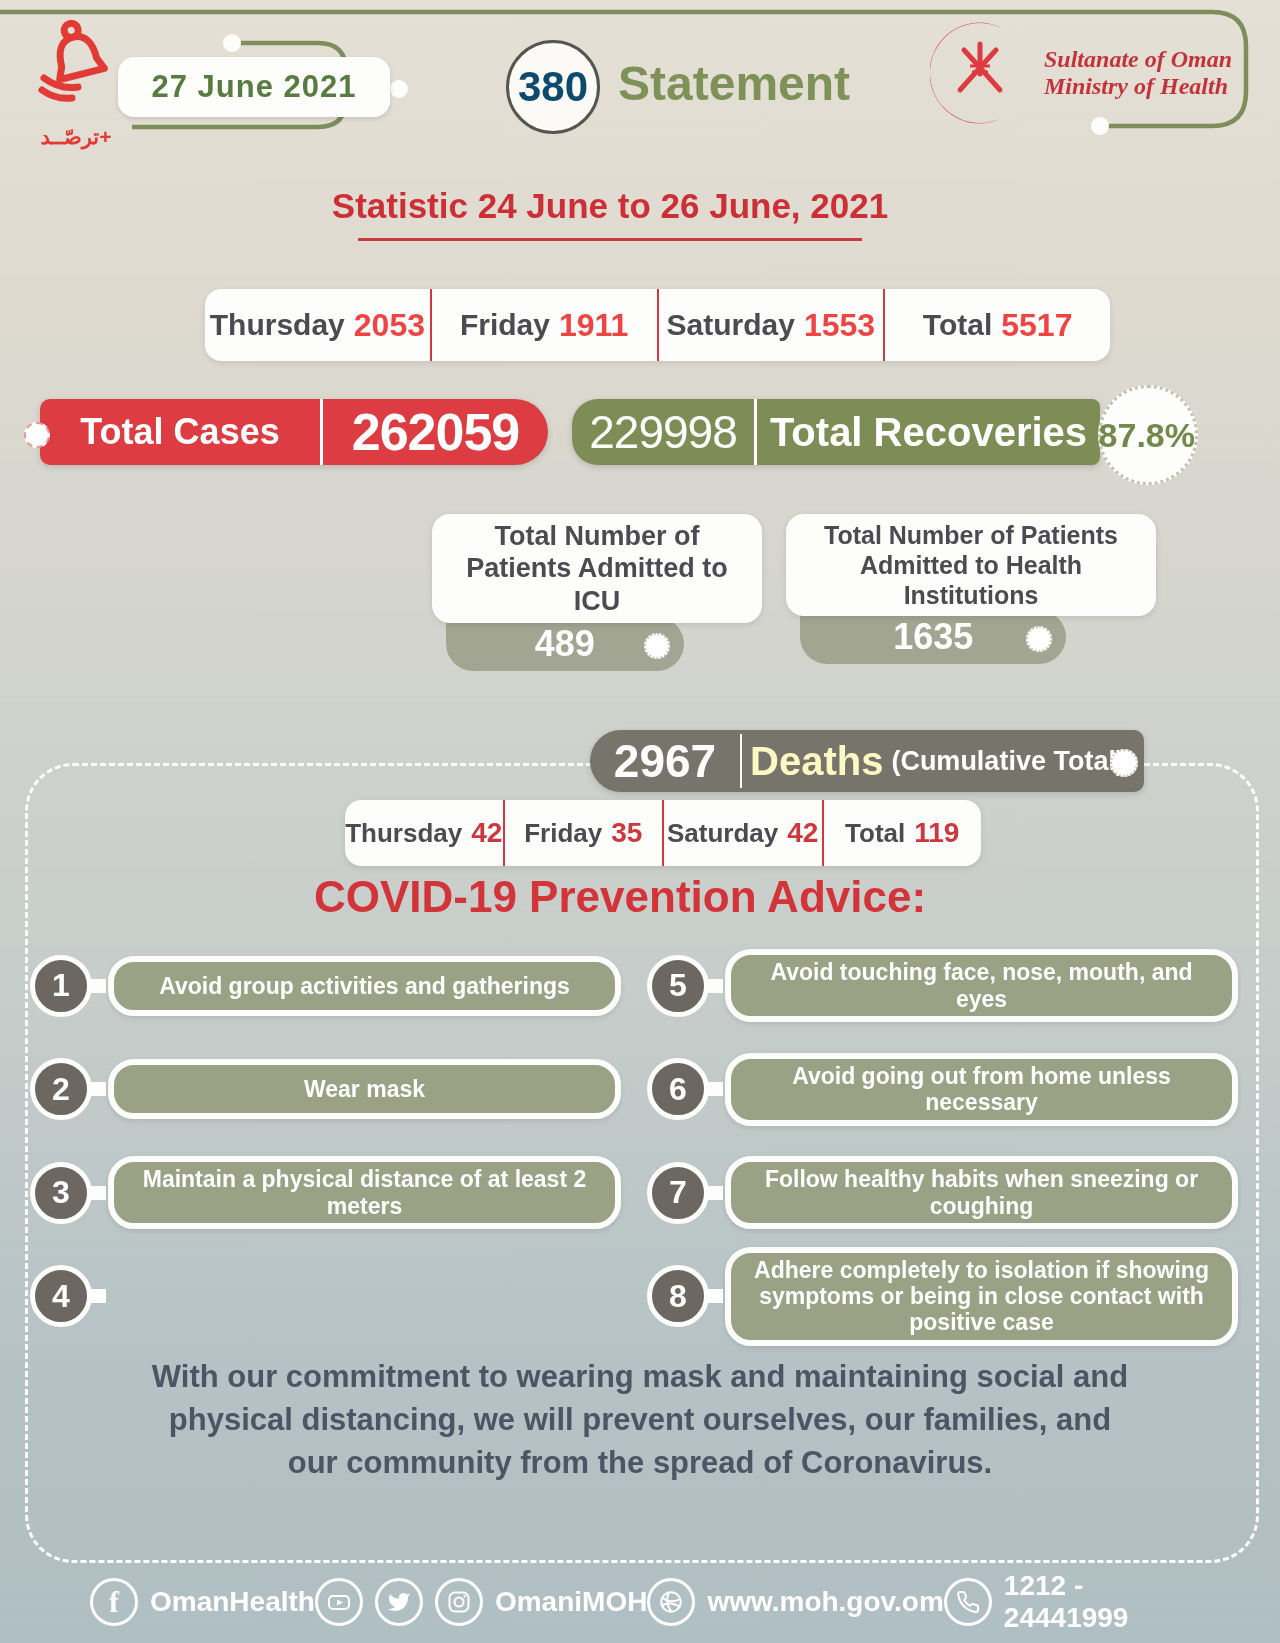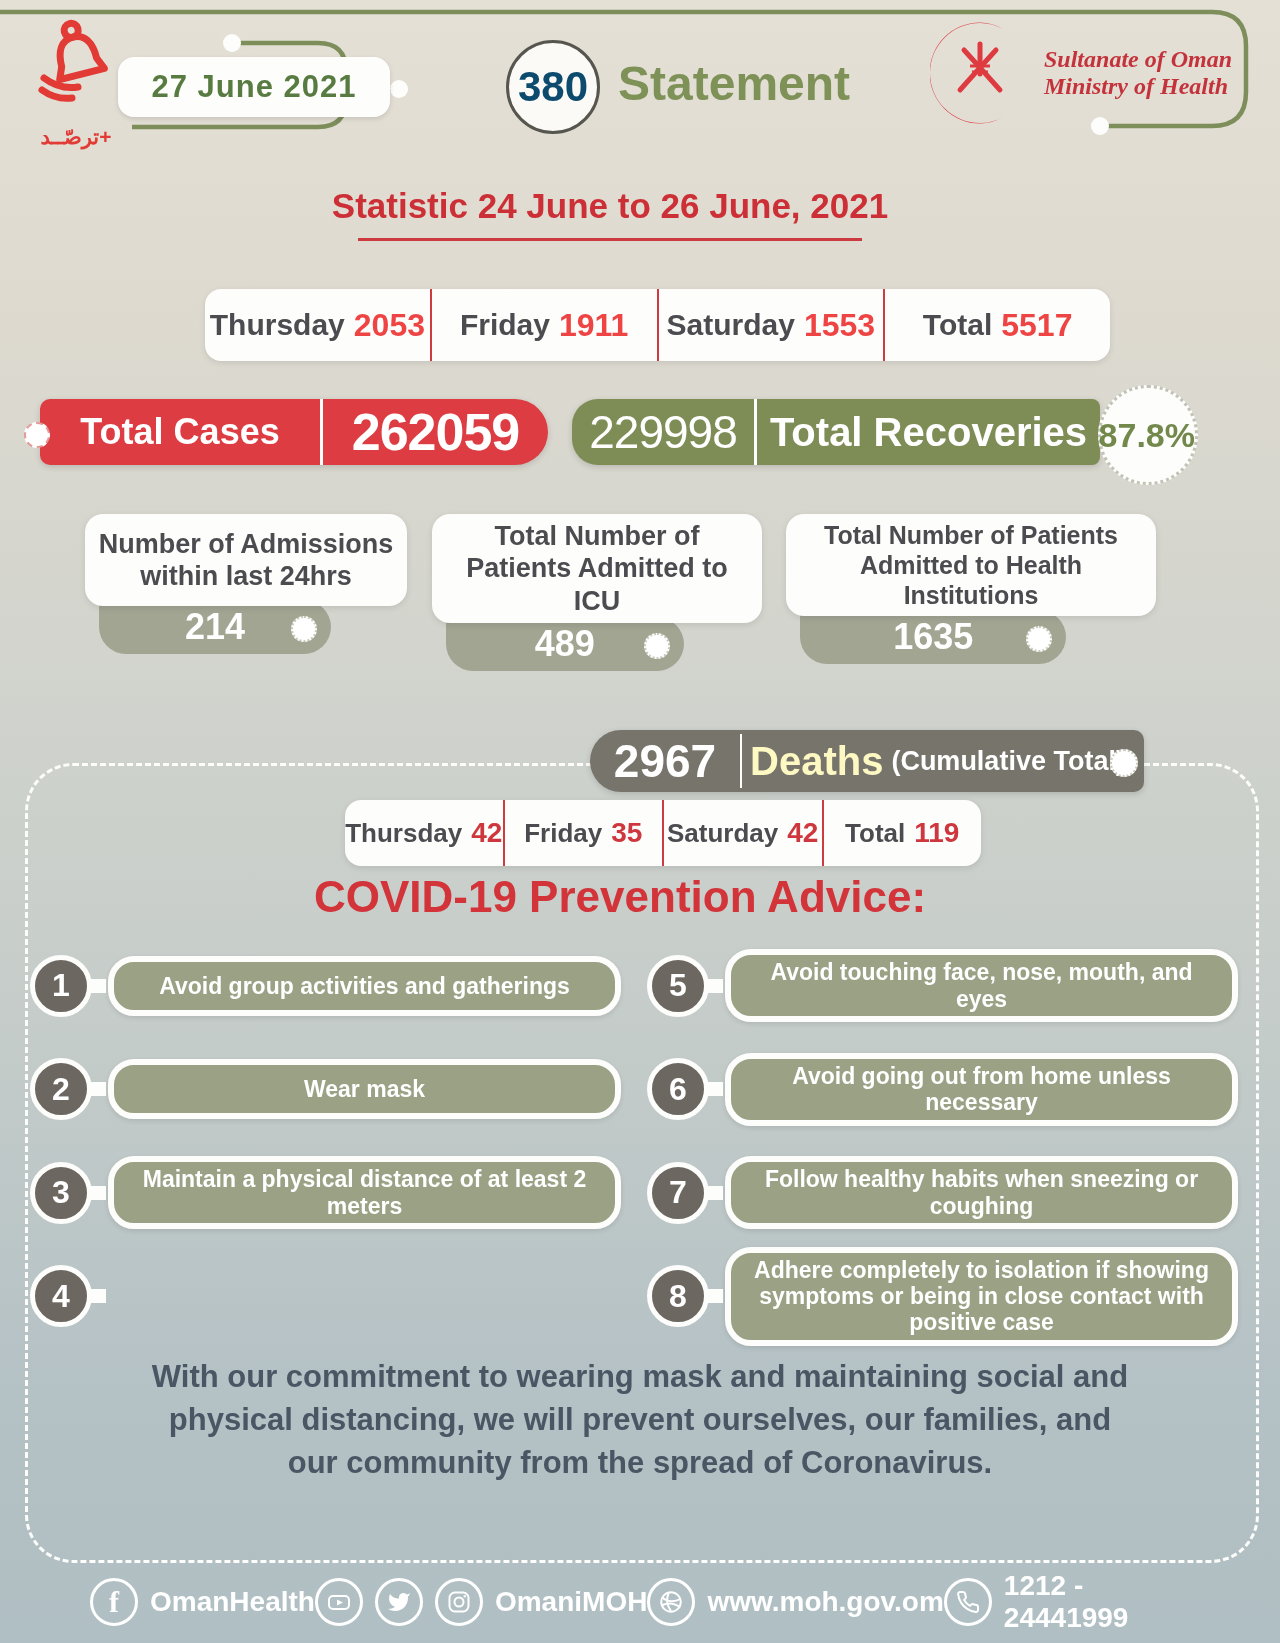--- a/index.html
+++ b/index.html
@@ -240,27 +240,20 @@
   </div>
   <div class="recov-pill">
     <div class="val">229998</div>
     <div class="sep"></div>
     <div class="lbl">Total Recoveries</div>
   </div>
   <div class="pct-circle">
     <span>87.8%</span>
   </div>
 
-  <div class="stat-card c1">
-    <div class="stat-label">Number of Admissions within last 24hrs</div>
-    <div class="stat-pill">
-      <span>214</span>
-      <span class="dot ring-gray"></span>
-    </div>
-  </div>
   <div class="stat-card c2">
     <div class="stat-label">Total Number of Patients Admitted to ICU</div>
     <div class="stat-pill">
       <span>489</span>
       <span class="dot ring-gray"></span>
     </div>
   </div>
   <div class="stat-card c3">
     <div class="stat-label">Total Number of Patients Admitted to Health Institutions</div>
     <div class="stat-pill">

